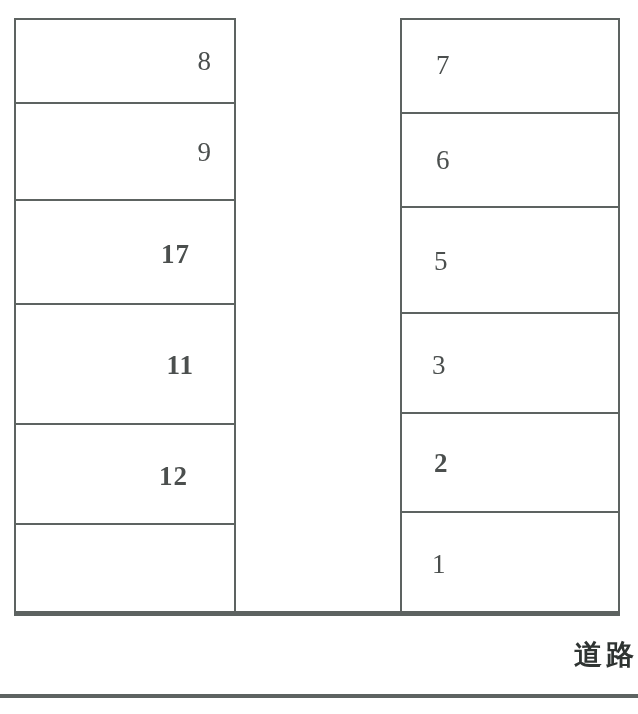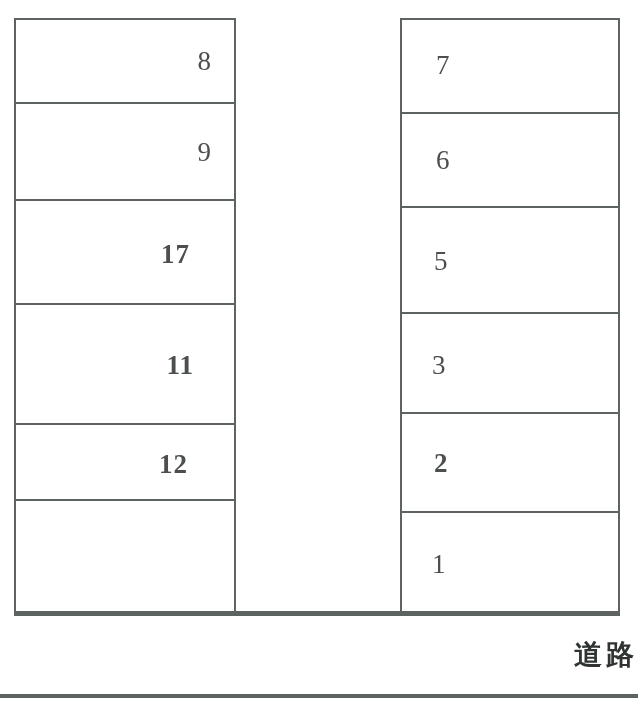--- a/index.html
+++ b/index.html
@@ -154,21 +154,21 @@
     </div>
     <div class="stall" style="height:97px">
       <span class="stall-number n-9">9</span>
     </div>
     <div class="stall" style="height:104px">
       <span class="stall-number n-10">17</span>
     </div>
     <div class="stall" style="height:120px">
       <span class="stall-number n-11">11</span>
     </div>
-    <div class="stall" style="height:76px">
+    <div class="stall" style="height:100px">
       <span class="stall-number n-12">12</span>
     </div>
     <div class="stall" style="height:106px">
       <span class="stall-number n-blank"></span>
     </div>
   </div>
 
   <div class="stall-column right">
     <div class="stall" style="height:94px">
       <span class="stall-number n-7">7</span>

